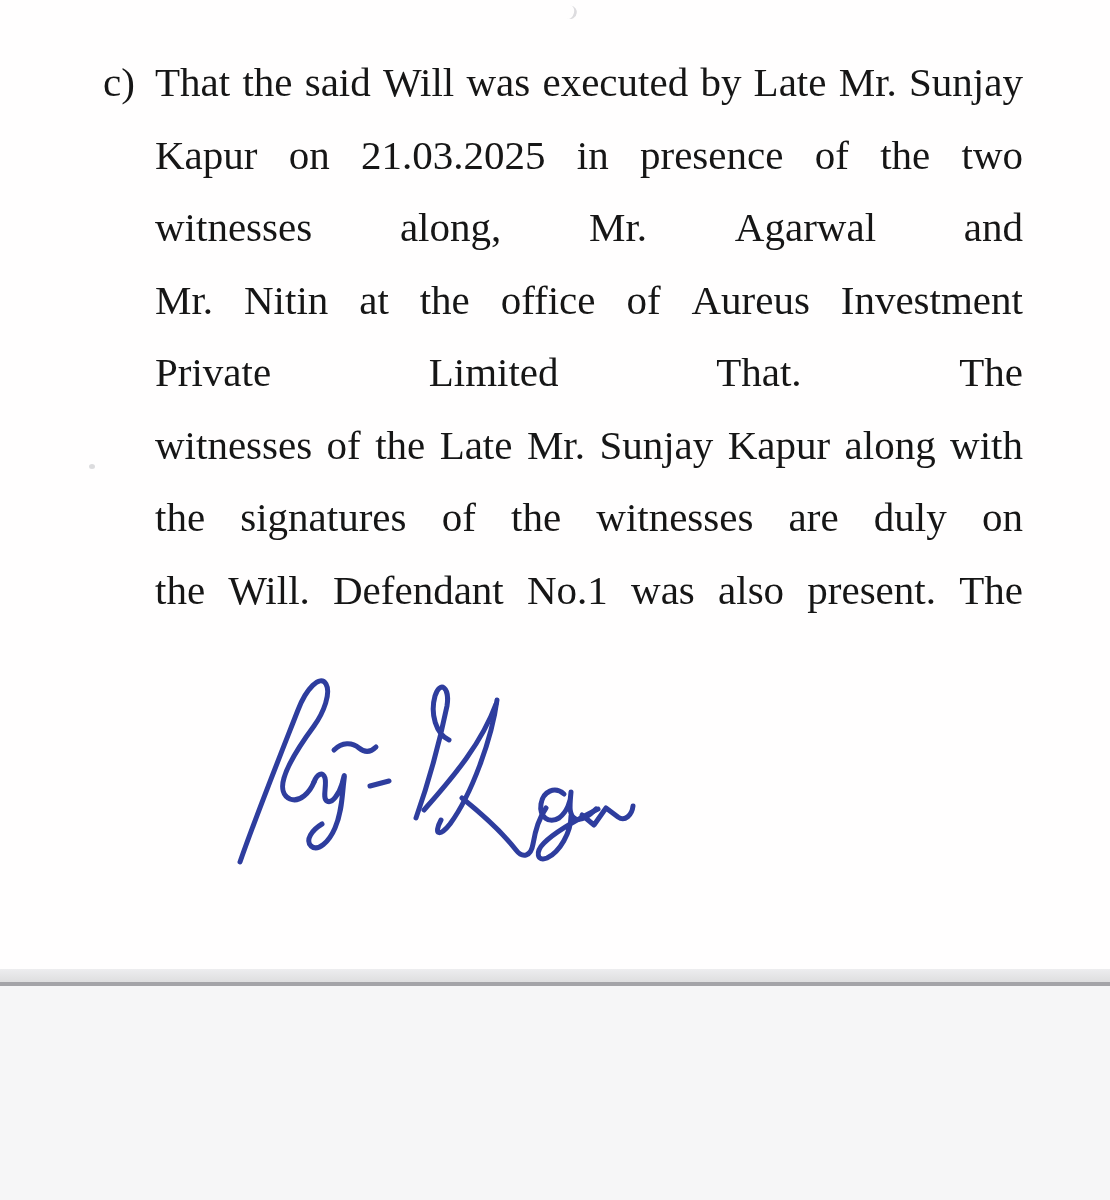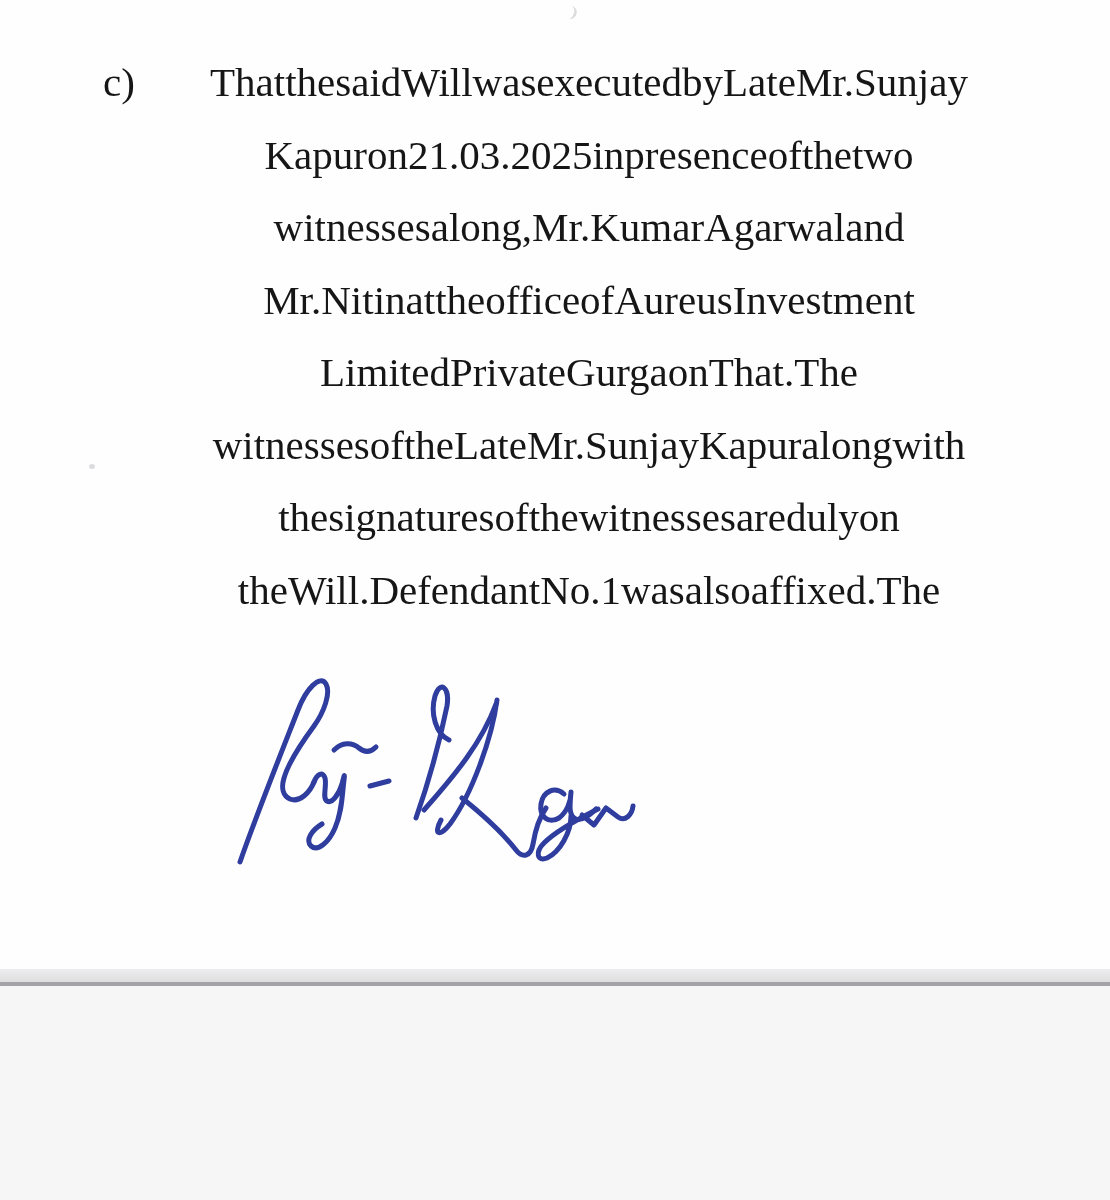--- a/index.html
+++ b/index.html
@@ -11,21 +11,21 @@
   
   .doc{position:absolute;left:0;top:0;width:1110px;height:969px;background:#fffefe;}
   .clause{
     position:absolute;left:103px;top:46px;line-height:72.5px;font-size:41px;color:#161616;
   }
   .lines{
     position:absolute;left:155px;top:46px;width:868px;color:#161616;
     font-size:41px;
   }
   .tline{
-    display:flex;justify-content:center;line-height:72.5px;white-space:nowrap;
+    display:flex;justify-content:space-between;line-height:72.5px;white-space:nowrap;
   }
   .tline span{display:inline-block;}
   .smudge-top{
     position:absolute;left:561px;top:5px;width:13px;height:14px;
     border-right:3px solid #c2c2c6;border-radius:0 50% 50% 0;opacity:.55;transform:rotate(14deg);
   }
   .smudge-dot{
     position:absolute;left:89px;top:464px;width:6px;height:5px;background:#d3d3d6;border-radius:50%;opacity:.8;
   }
   .signature{position:absolute;left:230px;top:660px;}
@@ -73,38 +73,36 @@
           <span>in</span>
           <span>presence</span>
           <span>of</span>
           <span>the</span>
           <span>two</span>
         </div>
         <div class="tline">
           <span>witnesses</span>
           <span>along,</span>
           <span>Mr.</span>
-          <span>Kumar</span>
           <span>Agarwal</span>
           <span>and</span>
         </div>
         <div class="tline">
           <span>Mr.</span>
           <span>Nitin</span>
           <span>at</span>
           <span>the</span>
           <span>office</span>
           <span>of</span>
           <span>Aureus</span>
           <span>Investment</span>
         </div>
         <div class="tline">
+          <span>Private</span>
           <span>Limited</span>
-          <span>Private</span>
-          <span>Gurgaon</span>
           <span>That.</span>
           <span>The</span>
         </div>
         <div class="tline">
           <span>witnesses</span>
           <span>of</span>
           <span>the</span>
           <span>Late</span>
           <span>Mr.</span>
           <span>Sunjay</span>
@@ -122,21 +120,21 @@
           <span>duly</span>
           <span>on</span>
         </div>
         <div class="tline">
           <span>the</span>
           <span>Will.</span>
           <span>Defendant</span>
           <span>No.1</span>
           <span>was</span>
           <span>also</span>
-          <span>affixed.</span>
+          <span>present.</span>
           <span>The</span>
         </div>
       </div>
 
     <svg class="signature" width="410" height="220" viewBox="0 0 410 220">
       <g class="ink" stroke-width="5" stroke="#2e3d9e">
         <path d="M 10 202 C 26 156 50 96 68 50 C 76 29 90 14 96 24 C 101 33 94 52 84 66 C 70 85 58 104 54 118 C 51 128 53 136 60 139 C 70 143 80 132 84 122"></path>
         <path d="M 84 122 C 87 114 93 111 95 118 C 97 126 92 138 97 141 C 102 144 109 134 112 124 C 114 116 115 112 114 120 C 112 136 112 152 105 168 C 99 182 88 192 81 186 C 75 180 82 170 92 164"></path>
         <path d="M 104 90 C 112 82 122 82 129 88 C 135 93 141 92 146 87"></path>
         <path d="M 140 126 L 159 121"></path>

